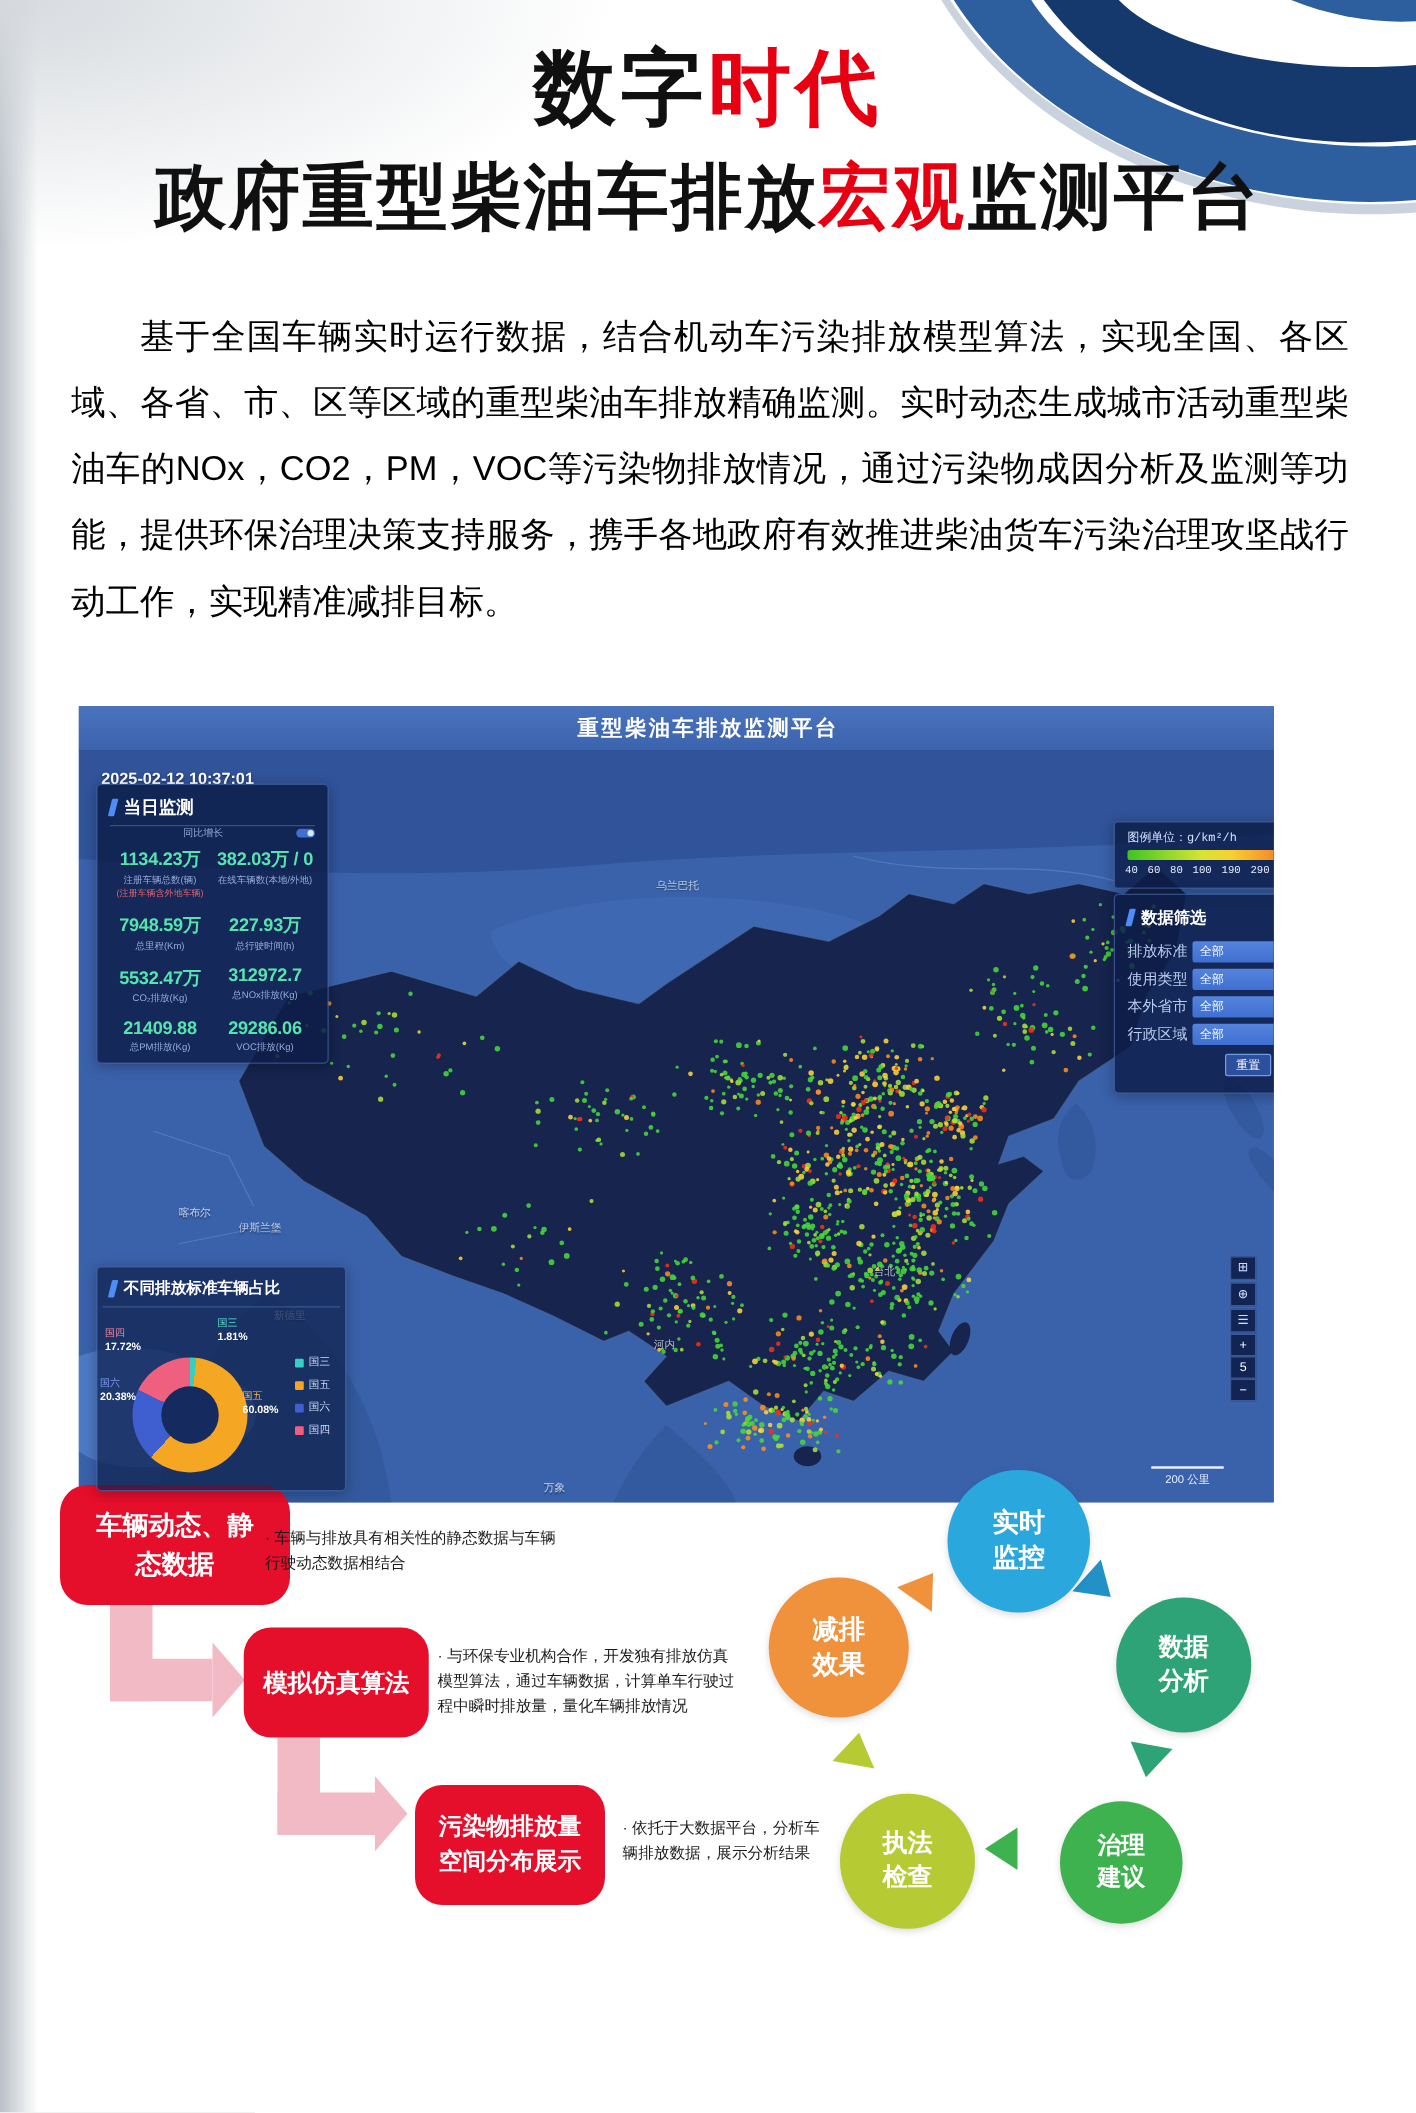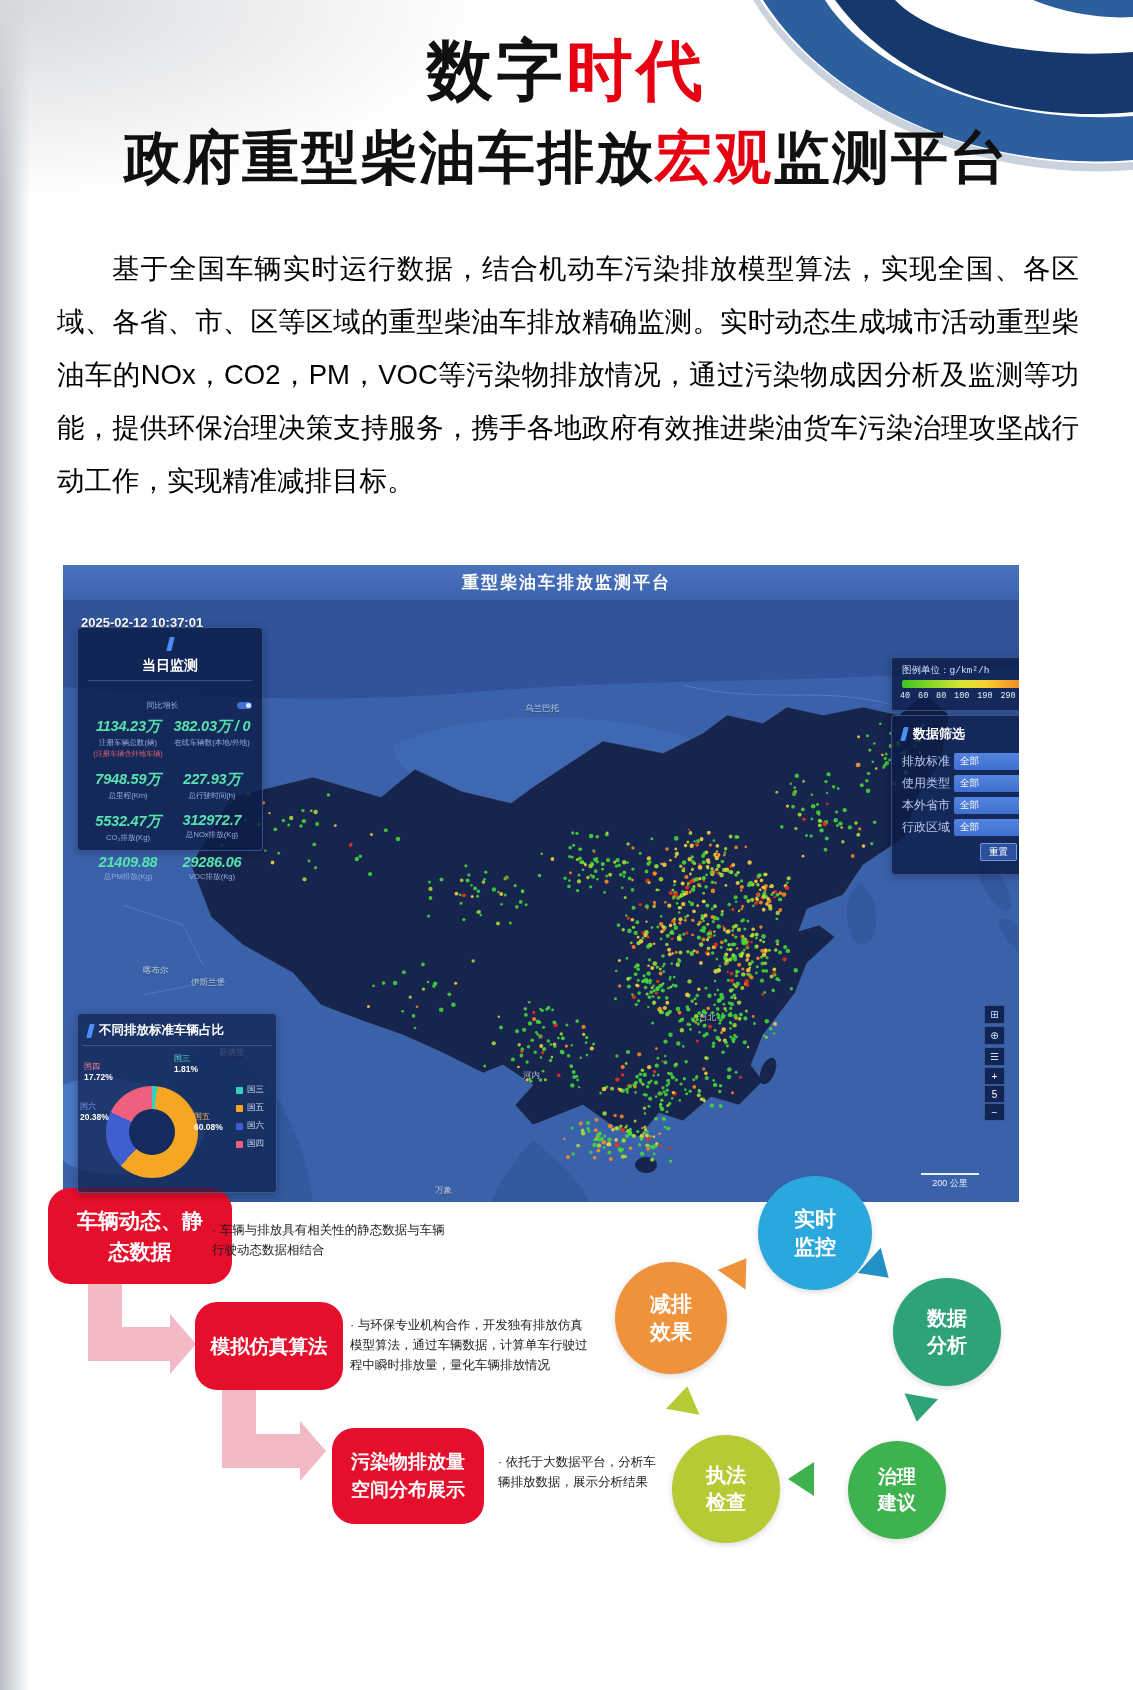--- a/index.html
+++ b/index.html
@@ -26,29 +26,29 @@
         background:linear-gradient(#4a73bd,#3c63ae);display:flex;align-items:center;justify-content:center;
         color:#fff;font-size:17px;font-weight:bold;letter-spacing:2px;z-index:5;}
   .dtime{position:absolute;left:18px;top:50px;color:#fff;font-size:13px;font-weight:bold;z-index:5;
          text-shadow:0 1px 2px rgba(0,0,0,.5);}
   .dpanel{position:absolute;background:rgba(13,30,73,.84);border:1px solid rgba(98,140,215,.45);
           border-radius:4px;z-index:6;box-shadow:0 2px 10px rgba(0,0,0,.28);}
   .phead{display:flex;align-items:center;gap:6px;padding:9px 10px 5px;color:#fff;font-weight:bold;}
   .pbar{width:5px;height:14px;background:#4e8df5;transform:skewX(-14deg);border-radius:1px;}
   
   .pm{left:14px;top:62px;width:184px;height:222px;}
-  .pm .phead{font-size:14px;flex-direction:column;}
+  .pm .phead{font-size:14px;}
   .subrow{display:flex;align-items:center;margin:0 10px 4px;border-top:1px solid rgba(120,155,220,.35);
-          padding-top:19px;}
+          padding-top:0;}
   .subrow .stxt{flex:1;text-align:center;font-size:8px;color:#8fa9d9;}
   .toggle{width:15px;height:7px;border-radius:4px;background:#3f6fd0;position:relative;}
   .toggle:after{content:"";position:absolute;right:1px;top:1px;width:5px;height:5px;border-radius:50%;background:#dce8ff;}
   .stats{display:grid;grid-template-columns:1fr 1fr;row-gap:11px;padding:2px 8px;}
   .stat{text-align:center;}
-  .stat .v{font-size:14.5px;font-weight:bold;color:#57e3ae;letter-spacing:-0.2px;font-style:italic;}
+  .stat .v{font-size:14.5px;font-weight:bold;color:#57e3ae;letter-spacing:-0.2px;}
   .stat .l{font-size:7.6px;color:#93acdc;margin-top:2px;}
   .stat .n{font-size:7.2px;color:#e2606a;margin-top:1px;}
   
   .lg{left:828px;top:92px;width:178px;height:52px;border-radius:3px;font-family:Liberation Mono, monospace;}
   .lg .lt{font-size:9.5px;color:#d5e2ff;padding:6px 10px 3px;}
   .grad{margin:0 10px;height:8px;border-radius:2px;
         background:linear-gradient(90deg,#3ec423 0%,#86d629 18%,#d8e432 38%,#f6d22e 52%,#f6a02b 68%,#ef6a22 84%,#e03014 100%);}
   .ticks{display:flex;justify-content:space-between;margin:3px 8px 0;font-size:8.5px;color:#e8efff;}
   
   .pf{left:828px;top:150px;width:178px;height:158px;}

